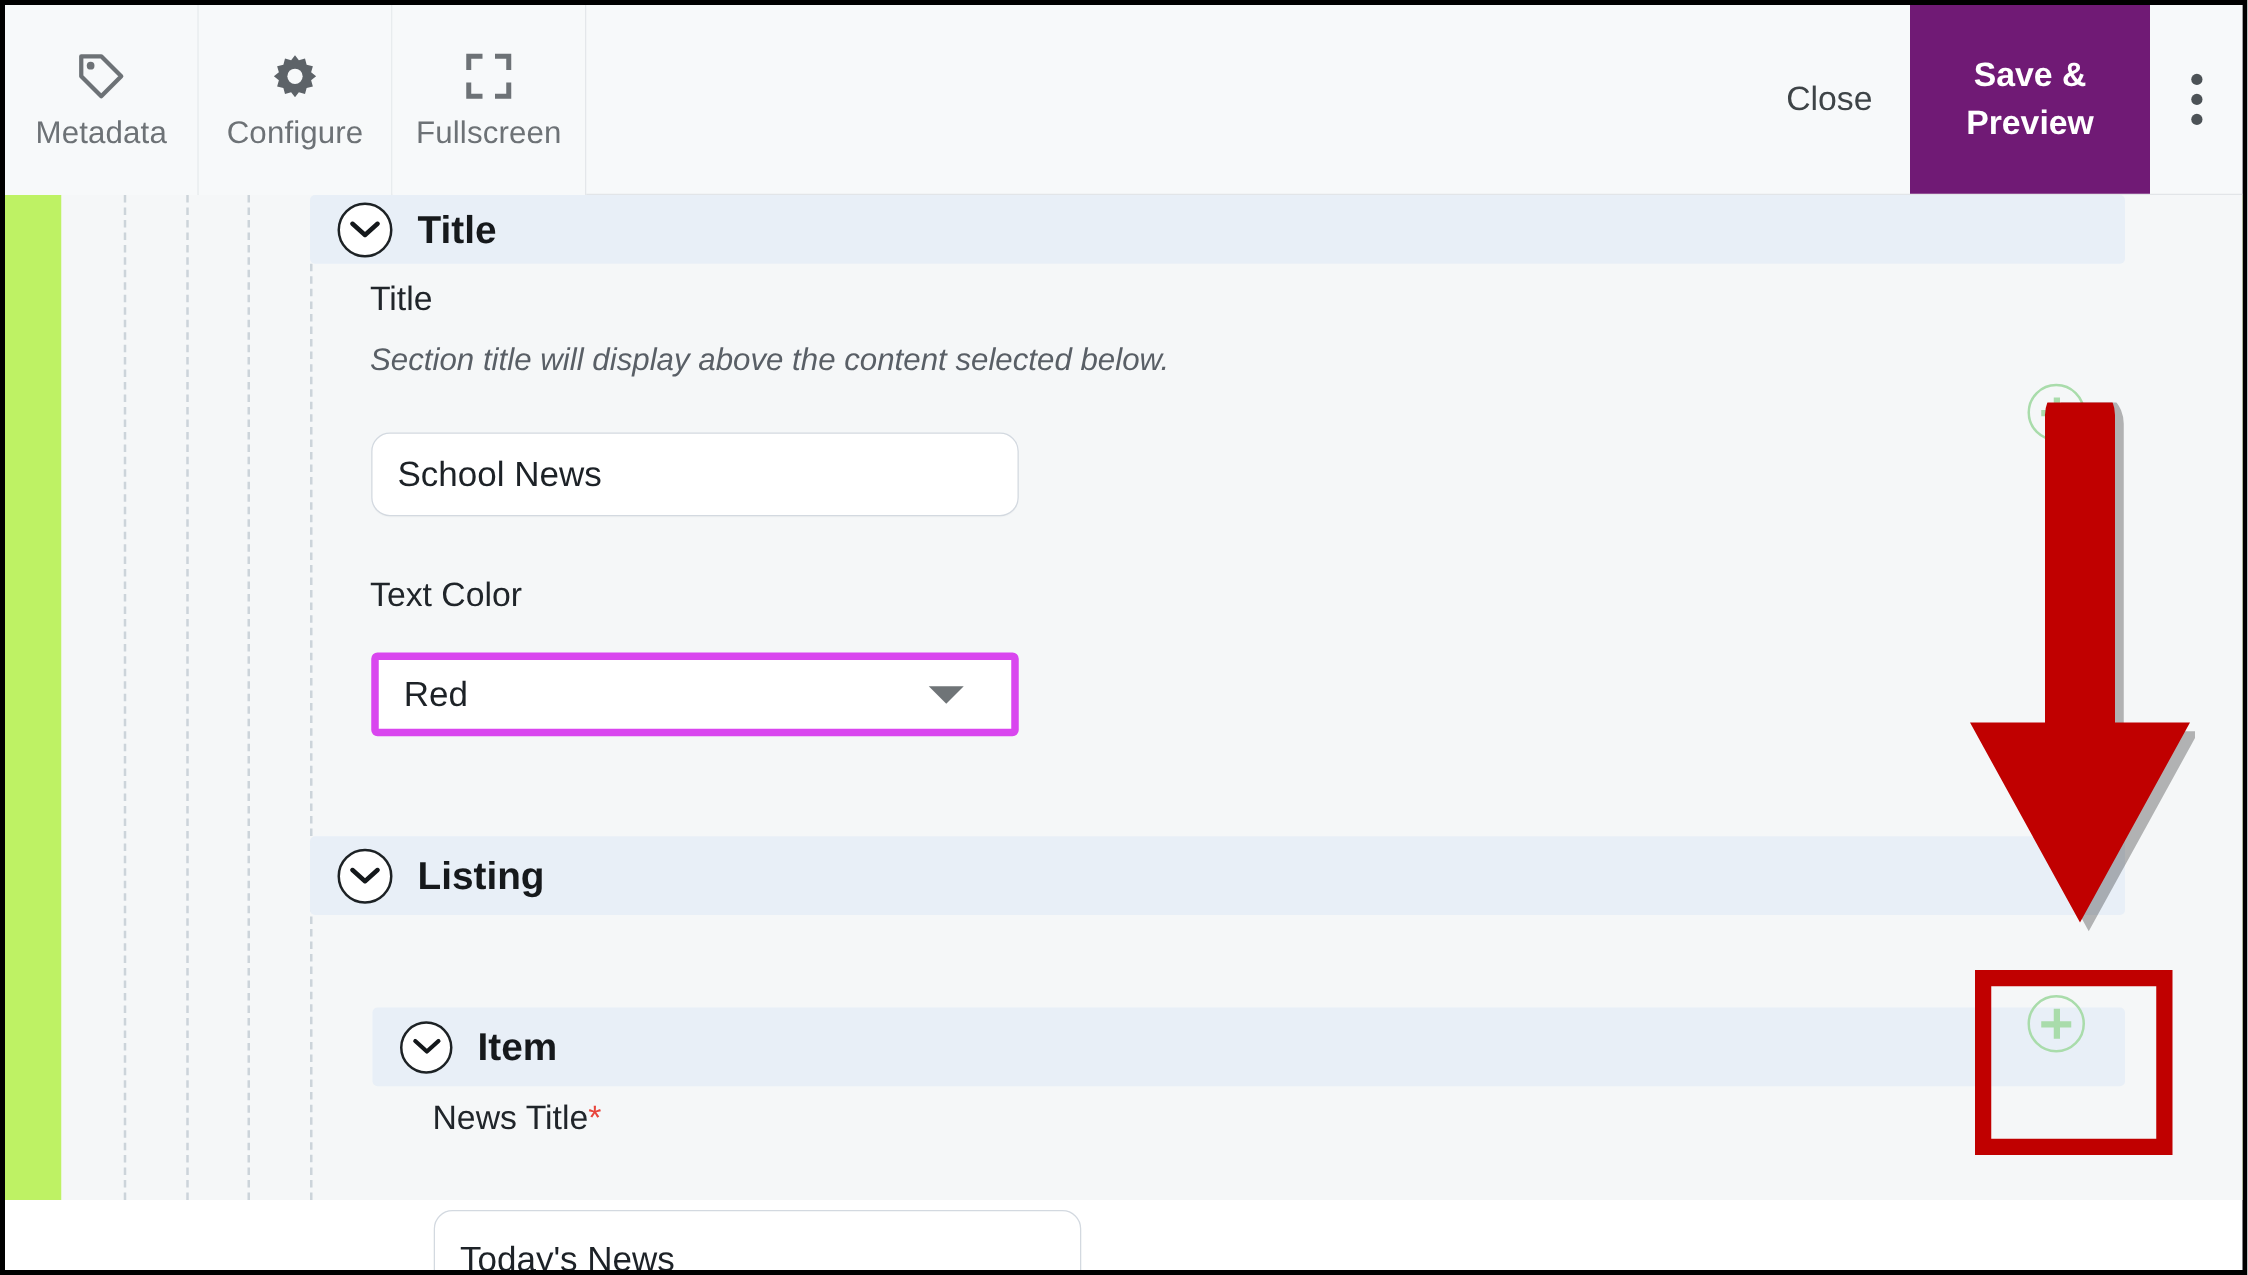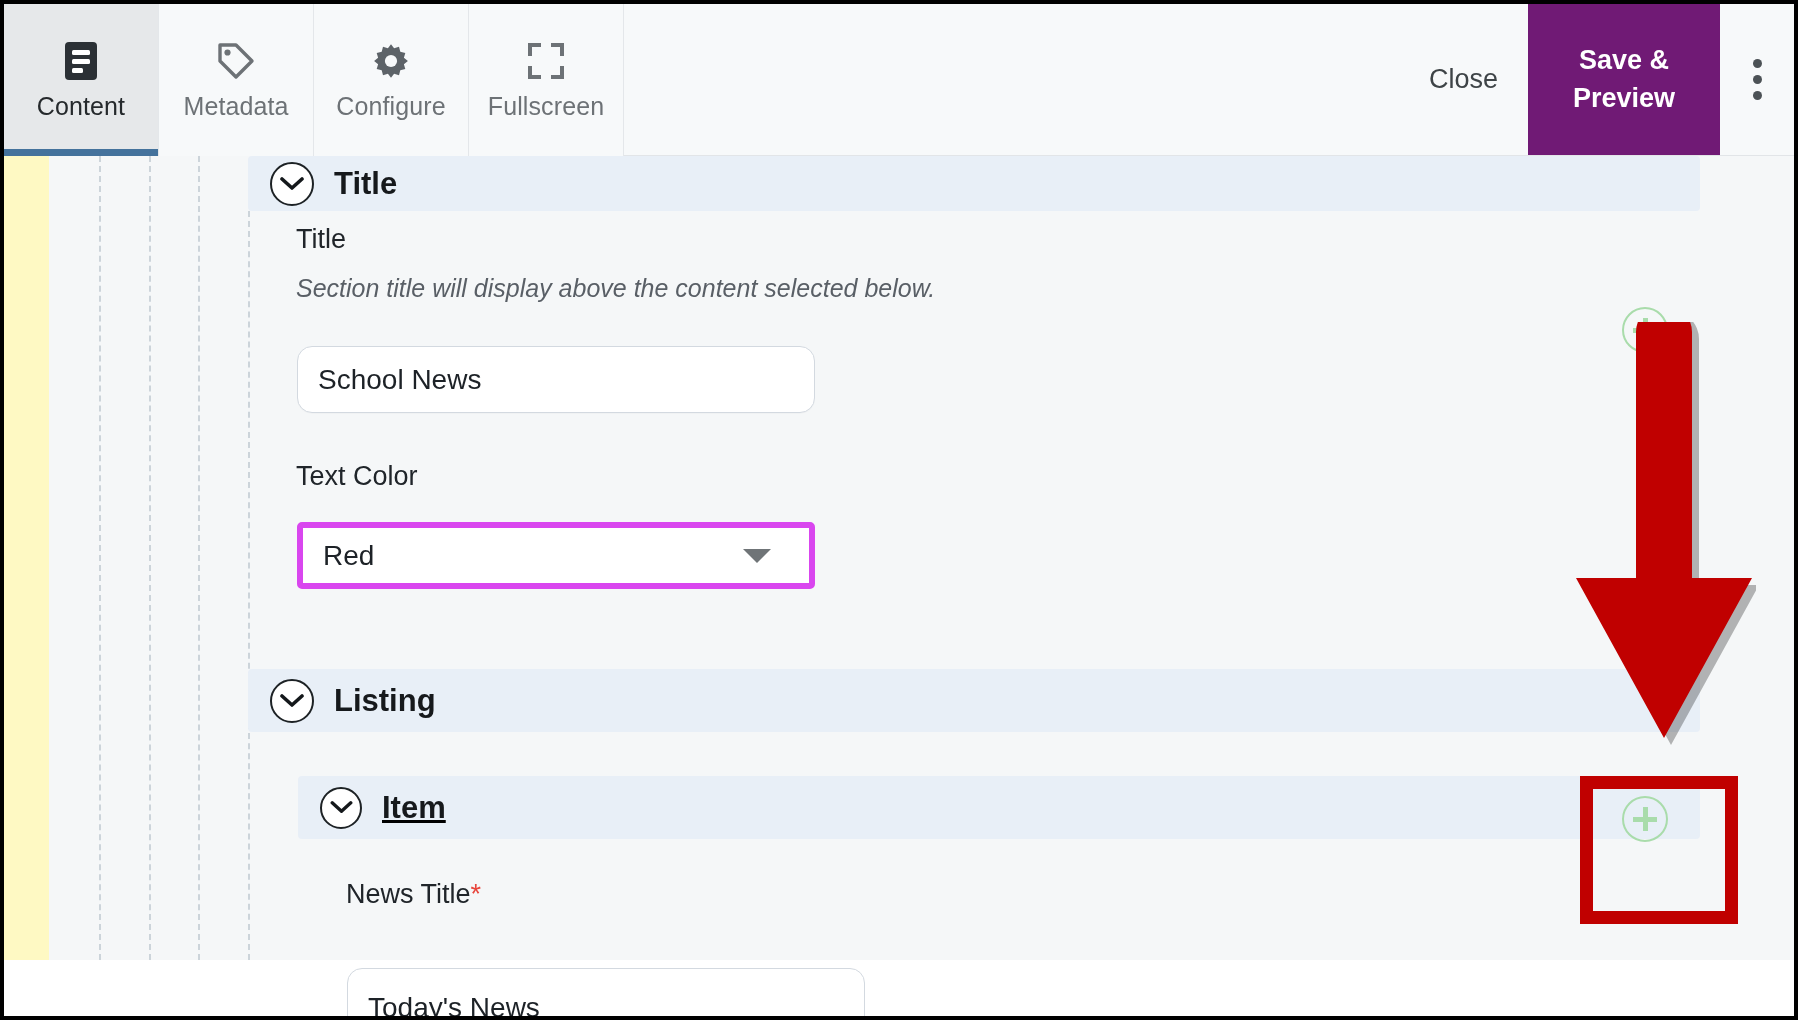--- a/index.html
+++ b/index.html
@@ -103,21 +103,21 @@
     background: #4c5256;
     margin: 3.5px 0;
   }
   .kebab .stack { display: flex; flex-direction: column; }
 
   
   .canvas {
     position: absolute;
     left: 0; top: 152px;
     width: 1790px; height: 804px;
-    background: #fef9c3;
+    background: #bef264;
     padding-left: 36px;
   }
   .gutter-bg {
     position: absolute;
     left: 45px; top: 0;
     width: 1745px; height: 100%;
     background: #f5f7f8;
   }
   .guide {
     position: absolute;
@@ -230,31 +230,20 @@
     pointer-events: none;
   }
 </style>
 </head>
 <body>
 
 <div id="screen">
 
   <div class="toolbar">
 
-    <div class="tab active">
-      <span class="glyph">
-        <svg width="34" height="40" viewBox="0 0 34 40">
-          <rect x="1" y="1" width="32" height="38" rx="4" fill="#2b3035"></rect>
-          <rect x="8" y="9" width="18" height="5" rx="1.5" fill="#ffffff"></rect>
-          <rect x="8" y="18" width="18" height="5" rx="1.5" fill="#ffffff"></rect>
-          <rect x="8" y="27" width="11" height="5" rx="1.5" fill="#ffffff"></rect>
-        </svg>
-      </span>
-      <span class="tlabel">Content</span>
-    </div>
 
     <div class="tab">
       <span class="glyph">
         <svg width="40" height="40" viewBox="0 0 40 40">
           <path d="M4 4 L20 4 L36 20 L20 36 L4 20 Z" fill="none" stroke="#6d7276" stroke-width="3.4" stroke-linejoin="round"></path>
           <circle cx="11.5" cy="11.5" r="3.1" fill="#6d7276"></circle>
         </svg>
       </span>
       <span class="tlabel">Metadata</span>
     </div>
@@ -328,21 +317,21 @@
 
     <div class="section-head" style="left:244px; top:513px; width:1452px; height:63px;">
       <div class="chev-circle" style="margin-left:22px;">
         <svg width="24" height="14" viewBox="0 0 24 14">
           <path d="M2 2 L12 11 L22 2" fill="none" stroke="#14181b" stroke-width="3.6" stroke-linecap="round" stroke-linejoin="round"></path>
         </svg>
       </div>
       <span class="section-title">Listing</span>
     </div>
 
-    <div class="section-head" style="left:294px; top:620px; width:1402px; height:63px;text-decoration:underline;">
+    <div class="section-head" style="left:294px; top:650px; width:1402px; height:63px;">
       <div class="chev-circle" style="margin-left:22px; width:42px; height:42px;">
         <svg width="23" height="13" viewBox="0 0 24 14">
           <path d="M2 2 L12 11 L22 2" fill="none" stroke="#14181b" stroke-width="3.6" stroke-linecap="round" stroke-linejoin="round"></path>
         </svg>
       </div>
       <span class="section-title">Item</span>
     </div>
     <div class="plus-btn" style="left:1618px; top:640px;"></div>
 
     <div class="fld-label" style="left:342px; top:723px;">

